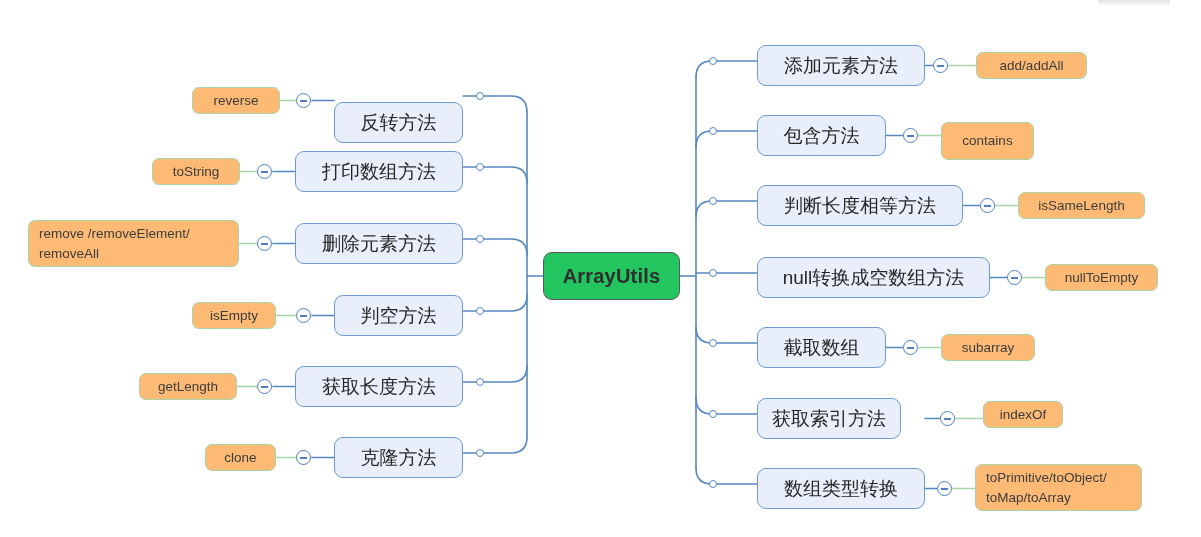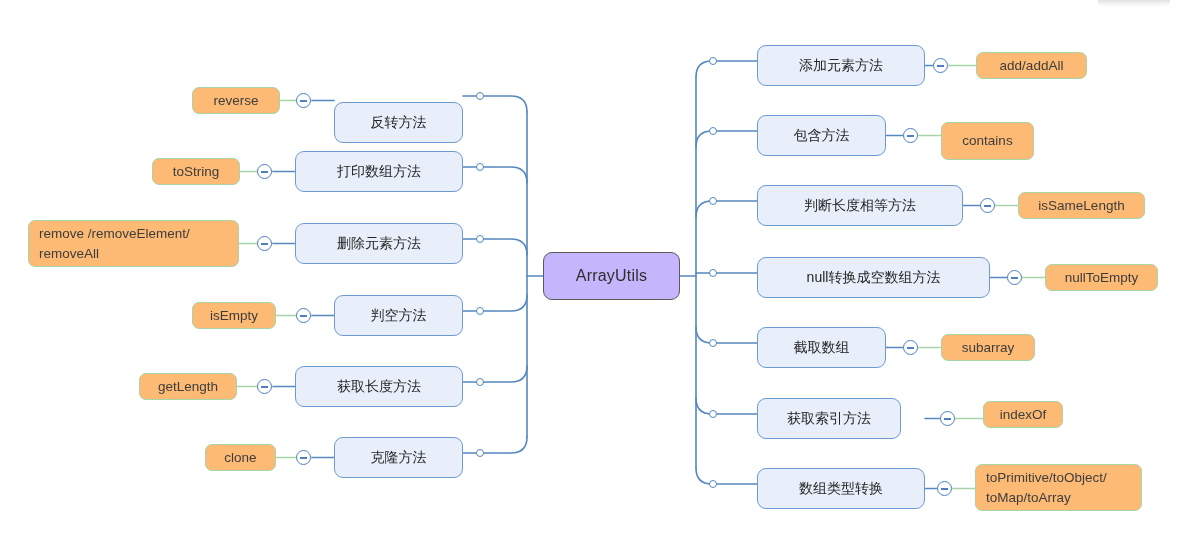--- a/index.html
+++ b/index.html
@@ -31,34 +31,35 @@
     box-sizing: border-box;
     display: flex;
     align-items: center;
     justify-content: center;
     text-align: center;
     white-space: pre-line;
     z-index: 3;
   }
 
   .node.root {
-    background: #c4b5fd;
+    background: #22c55e;
     border: 1.3px solid #5a5a5a;
     border-radius: 9px;
     color: #2f2f2f;
-    font-size: 16px;
+    font-size: 20px;
     letter-spacing: 0.2px;
+    font-weight: bold;
   }
 
   .node.branch {
     background: #e9effa;
     border: 1.5px solid #6d9bd1;
     border-radius: 9px;
     color: #262626;
-    font-size: 14px;
+    font-size: 19px;
   }
 
   .node.leaf {
     background: #fdba74;
     border: 1.2px solid #a8d5a8;
     border-radius: 7px;
     color: #3d3d3d;
     font-size: 13.5px;
     line-height: 1.42;
     padding: 4px 10px;

